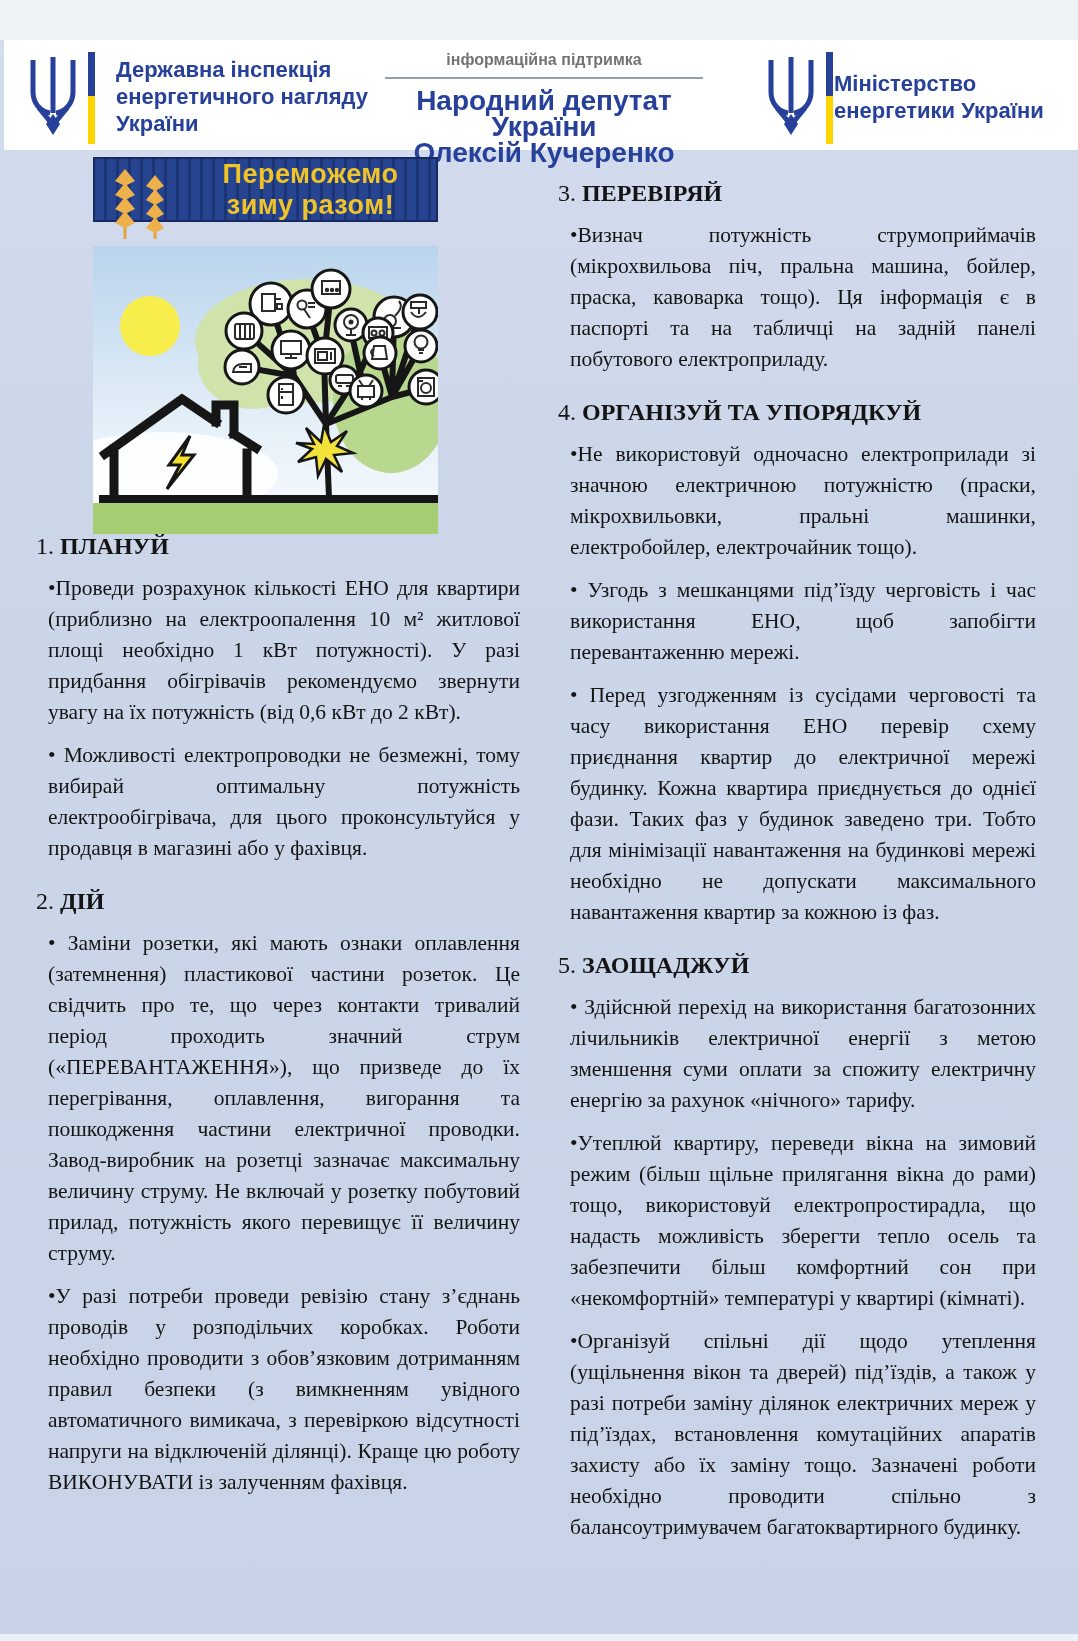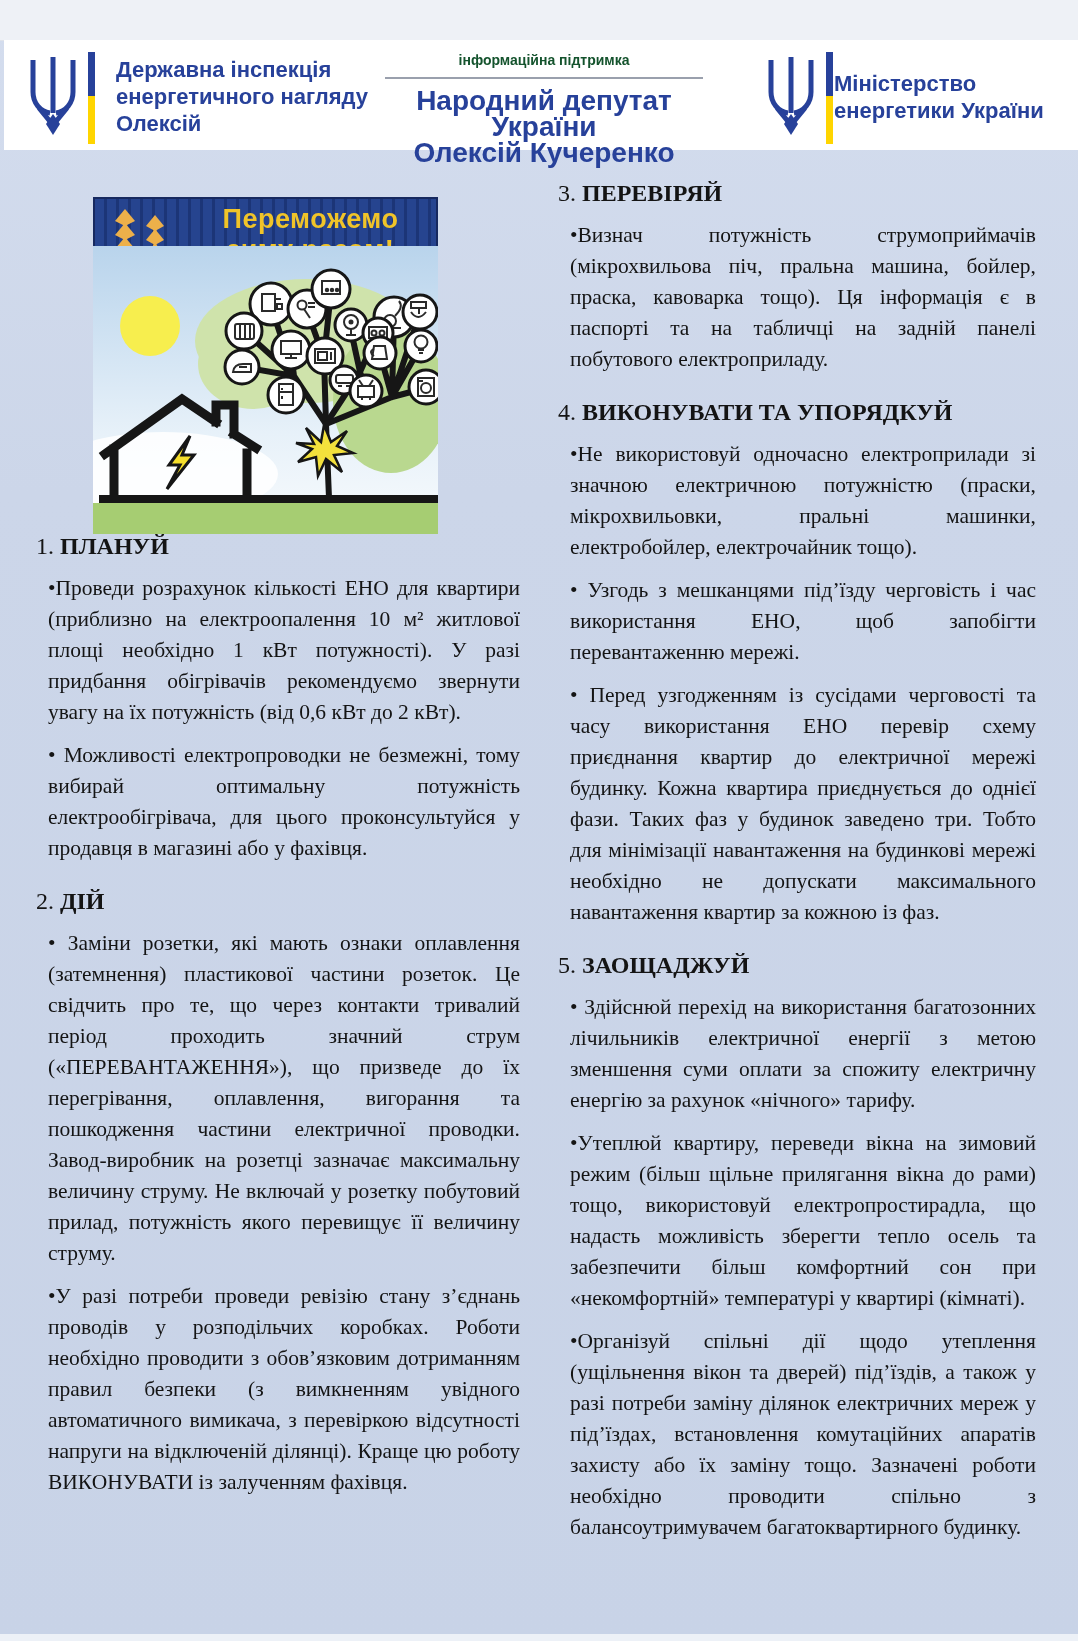--- a/index.html
+++ b/index.html
@@ -12,27 +12,27 @@
   .logo{position:absolute;display:flex;align-items:flex-start;}
   .logo-left{left:20px;top:12px;}
   .logo-right{left:758px;top:12px;}
   .flagbar{width:7px;height:92px;margin-left:6px;background:linear-gradient(#27419a 0 48%, #ffd500 48% 100%);}
   .org{position:absolute;color:#27419a;font-family:"Liberation Sans", sans-serif;font-weight:bold;
        font-size:22px;line-height:27px;}
   .org-left{left:112px;top:16px;}
   .org-right{left:830px;top:30px;}
   .center-block{position:absolute;left:375px;top:10px;width:330px;text-align:center;
                 color:#27419a;font-family:"Liberation Sans", sans-serif;font-weight:bold;}
-  .support{font-size:14px;line-height:20px;color:#14532d;}
+  .support{font-size:16px;line-height:20px;color:#737373;}
   .center-rule{height:2px;background:#9aa0ad;margin:7px 6px 9px 6px;}
   .deputy{font-size:28px;line-height:26px;}
   
-  .banner{position:absolute;left:93px;top:157px;width:345px;height:76px;
+  .banner{position:absolute;left:93px;top:157px;width:345px;height:65px;
           background:repeating-linear-gradient(90deg,#26448f 0 9px,#1c3577 9px 12px);
-          border:2px solid #17295f;box-sizing:border-box;display:flex;align-items:center;margin-top:40px;}
+          border:2px solid #17295f;box-sizing:border-box;display:flex;align-items:center;}
   .banner svg{position:absolute;left:6px;top:2px;}
   .banner-text{position:absolute;left:98px;width:235px;text-align:center;
                color:#f0c429;font-family:"Liberation Sans", sans-serif;font-weight:bold;
                font-size:27px;line-height:31px;letter-spacing:.5px;}
   
   .illustration{position:absolute;left:93px;top:246px;width:345px;height:288px;background:#eaf2fa;}
   
   .col{position:absolute;color:#141414;}
   .col-left{left:36px;top:531px;width:496px;}
   .col-right{left:558px;top:178px;width:490px;}
@@ -58,21 +58,21 @@
           <path d="M29 5 v56"></path>
           <path d="M15 56 l14 17 14 -17"></path>
         </g>
         <path d="M29 62 l-7 10 7 11 7 -11 z" fill="#27419a"></path>
       </svg>
       <div class="flagbar"></div>
     </div>
     <div class="org org-left">
       <div>Державна інспекція</div>
       <div>енергетичного нагляду</div>
-      <div>Олексій</div>
+      <div>України</div>
     </div>
 
     <div class="center-block">
       <div class="support">інформаційна підтримка</div>
       <div class="center-rule"></div>
       <div class="deputy">Народний депутат України</div>
       <div class="deputy">Олексій Кучеренко</div>
     </div>
 
     <div class="logo logo-right">
@@ -272,21 +272,21 @@
       <p class="body-p">•У разі потреби проведи ревізію стану з’єднань проводів у розподільчих коробках. Роботи необхідно проводити з обов’язковим дотриманням правил безпеки (з вимкненням увідного автоматичного вимикача, з перевіркою відсутності напруги на відключеній ділянці). Краще цю роботу ВИКОНУВАТИ із залученням фахівця.</p>
     </div>
   </div>
 
   <div class="col col-right">
     <div class="section">
       <h2 class="sec-h"><span class="num">3.</span> <span class="t">ПЕРЕВІРЯЙ</span></h2>
       <p class="body-p">•Визнач потужність струмоприймачів (мікрохвильова піч, пральна машина, бойлер, праска, кавоварка тощо). Ця інформація є в паспорті та на табличці на задній панелі побутового електроприладу.</p>
     </div>
     <div class="section">
-      <h2 class="sec-h"><span class="num">4.</span> <span class="t">ВИКОНУВАТИ ТА УПОРЯДКУЙ</span></h2>
+      <h2 class="sec-h"><span class="num">4.</span> <span class="t">ОРГАНІЗУЙ ТА УПОРЯДКУЙ</span></h2>
       <p class="body-p">•Не використовуй одночасно електроприлади зі значною електричною потужністю (праски, мікрохвильовки, пральні машинки, електробойлер, електрочайник тощо).</p>
       <p class="body-p">• Узгодь з мешканцями під’їзду черговість і час використання ЕНО, щоб запобігти перевантаженню мережі.</p>
       <p class="body-p">• Перед узгодженням із сусідами черговості та часу використання ЕНО перевір схему приєднання квартир до електричної мережі будинку. Кожна квартира приєднується до однієї фази. Таких фаз у будинок заведено три. Тобто для мінімізації навантаження на будинкові мережі необхідно не допускати максимального навантаження квартир за кожною із фаз.</p>
     </div>
     <div class="section">
       <h2 class="sec-h"><span class="num">5.</span> <span class="t">ЗАОЩАДЖУЙ</span></h2>
       <p class="body-p">• Здійснюй перехід на використання багатозонних лічильників електричної енергії з метою зменшення суми оплати за спожиту електричну енергію за рахунок «нічного» тарифу.</p>
       <p class="body-p">•Утеплюй квартиру, переведи вікна на зимовий режим (більш щільне прилягання вікна до рами) тощо, використовуй електропростирадла, що надасть можливість зберегти тепло осель та забезпечити більш комфортний сон при «некомфортній» температурі у квартирі (кімнаті).</p>
       <p class="body-p">•Організуй спільні дії щодо утеплення (ущільнення вікон та дверей) під’їздів, а також у разі потреби заміну ділянок електричних мереж у під’їздах, встановлення комутаційних апаратів захисту або їх заміну тощо. Зазначені роботи необхідно проводити спільно з балансоутримувачем багатоквартирного будинку.</p>
     </div>

